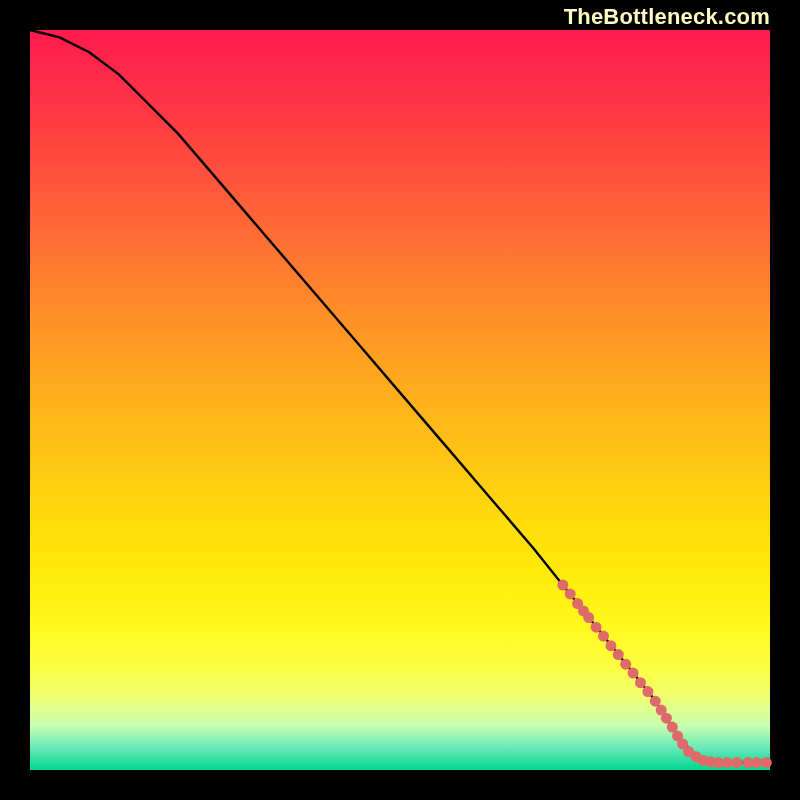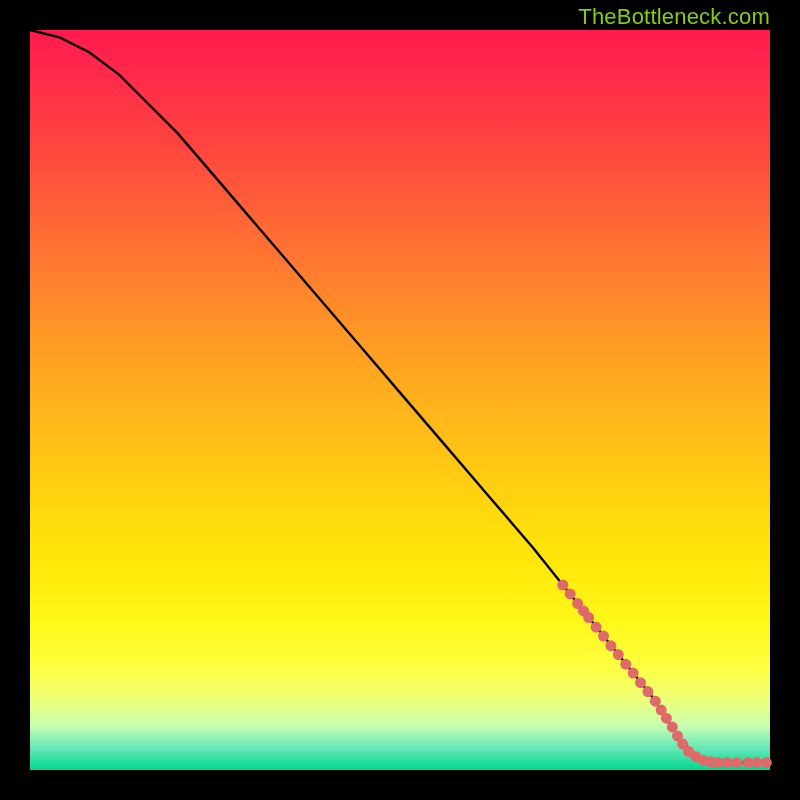--- a/index.html
+++ b/index.html
@@ -33,22 +33,22 @@
       #68e8b8 97%,
       #00d890 100%
     );
   }
   .watermark {
     position: absolute;
     top: 4px;
     right: 30px;
     font-family: Arial, Helvetica, sans-serif;
     font-size: 22px;
-    font-weight: 400;
-    color: #84cc16;
+    font-weight: 700;
+    color: #fef9c3;
     letter-spacing: 0.2px;
   }
   svg.curve {
     position: absolute;
     left: 0; top: 0;
     width: 740px; height: 740px;
     overflow: visible;
   }
 </style>
 </head>

